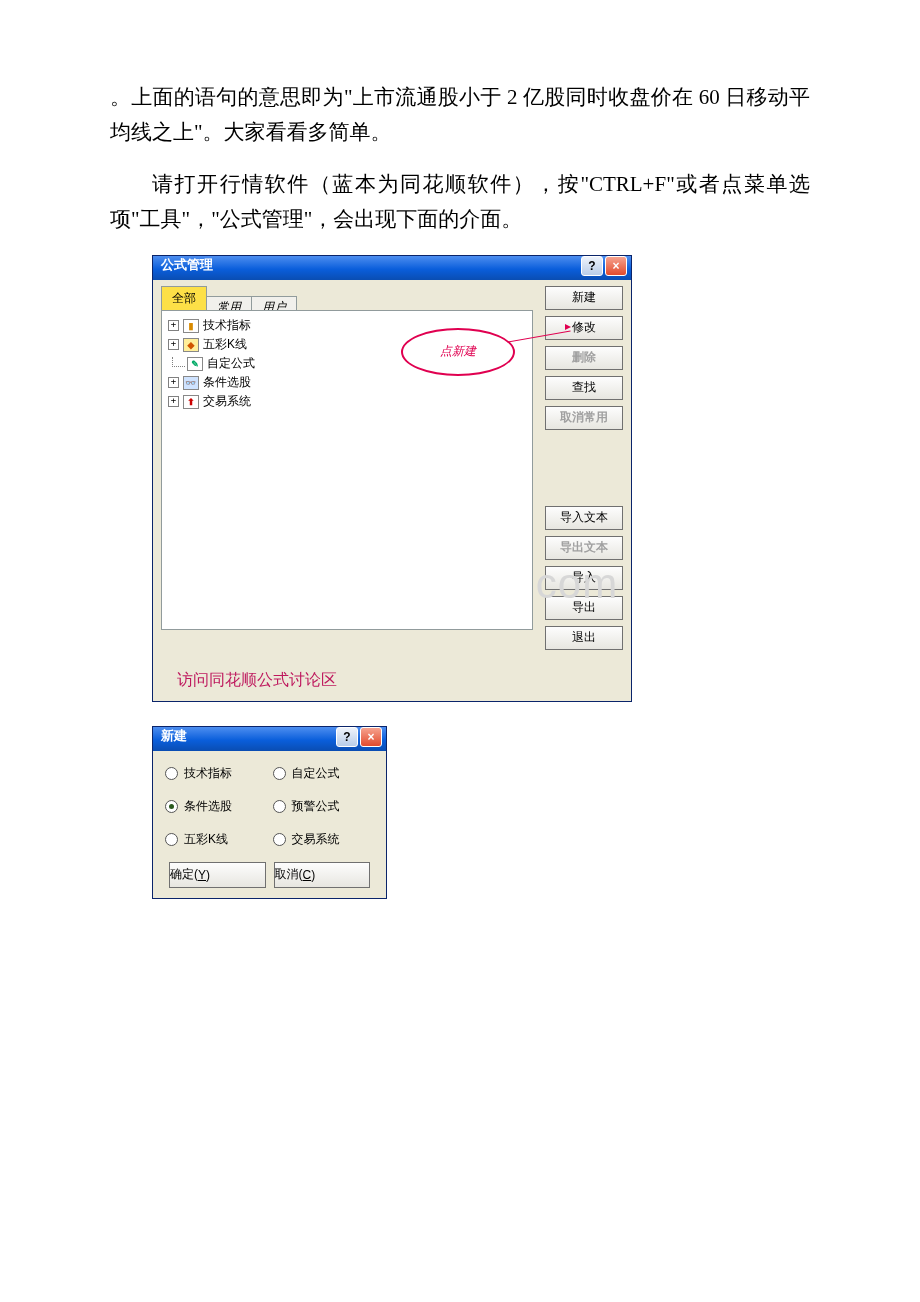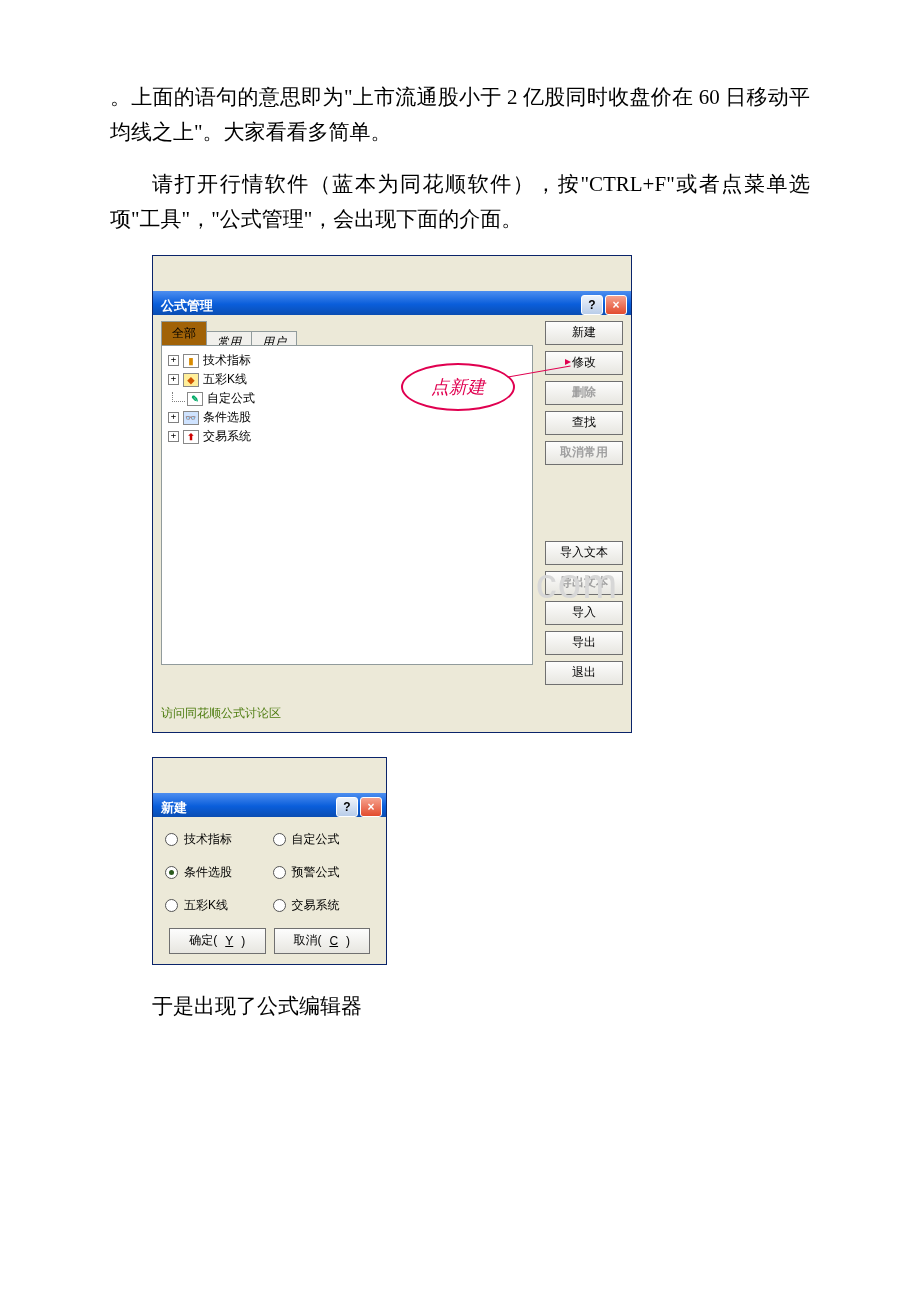--- a/index.html
+++ b/index.html
@@ -33,24 +33,23 @@
   }
   .dialog1 {
     width: 480px;
     margin-left: 42px;
     margin-bottom: 24px;
   }
   .titlebar {
     background: linear-gradient(180deg, #4d8ef0 0%, #0a5edb 55%, #0a4db2 100%);
     height: 24px;
     display: flex;
-    align-items: flex-end;
+    align-items: flex-start;
     padding: 0 4px 0 8px;
     color: #fff;
-    margin-top: 35px;
   }
   .titlebar .title-text {
     flex: 1;
     font-weight: bold;
     font-size: 13px;
   }
   .winbtn {
     width: 20px;
     height: 18px;
     margin-left: 2px;
@@ -82,21 +81,21 @@
   .tab {
     border: 1px solid #919b9c;
     border-bottom: none;
     background: #fcfcfe;
     padding: 3px 10px;
     font-size: 12px;
     margin-right: -1px;
     position: relative;
   }
   .tab.active {
-    background: #a16207;
+    background: #fde047;
     z-index: 2;
   }
   .tab.inactive {
     background: #f1f0ec;
     top: 10px;
     padding: 2px 10px;
     font-style: italic;
   }
   .tree-box {
     border: 1px solid #919b9c;
@@ -157,21 +156,21 @@
     border-radius: 50%;
     display: flex;
     align-items: center;
     justify-content: center;
     pointer-events: none;
     background: rgba(255,255,255,0.0);
   }
   .annot-text {
     color: #e00050;
     font-family: "KaiTi","楷体",serif;
-    font-size: 18px;
+    font-size: 12px;
     font-style: italic;
   }
   .annot-line {
     position: absolute;
     left: 346px;
     top: 26px;
     width: 64px;
     height: 0;
     border-top: 1px solid #e00050;
     transform: rotate(-10deg);
@@ -203,23 +202,23 @@
     margin-bottom: 6px;
     display: flex;
     align-items: center;
     justify-content: center;
     color: #000;
   }
   .xp-btn.disabled { color: #a0a0a0; font-weight: bold; }
   .btn-gap { height: 70px; }
 
   .footer-link {
-    padding: 6px 10px 10px 8px;
-    color: #4d7c0f;
-    font-size: 12px;
+    padding: 6px 10px 10px 24px;
+    color: #be185d;
+    font-size: 16px;
   }
 
   
   .dialog2 {
     width: 235px;
     margin-left: 42px;
     margin-bottom: 24px;
   }
   .d2-body {
     padding: 14px 12px 10px 12px;
@@ -257,23 +256,22 @@
     border-top: 0;
   }
   .d2-btn {
     flex: 1;
     height: 24px;
     border: 1px solid #707070;
     background: linear-gradient(#fdfdfd,#e7e6e0);
     font-size: 12px;
     display: flex;
     align-items: center;
-    justify-content: center;
+    justify-content: flex-start;
     margin: 0 4px;
-    gap: 8px;
   }
   .underline-letter { text-decoration: underline; }
 
   .watermark {
     position: absolute;
     left: 50%;
     transform: translateX(-50%);
     top: 560px;
     font-family: Arial, sans-serif;
     font-size: 42px;
@@ -405,15 +403,14 @@
         <div class="d2-btn">
           <span>取消(</span>
             <span class="underline-letter">C</span>
             <span>)</span>
         </div>
       </div>
     </div>
   </div>
 
 
-  <p class="para indent">于是出现了公式编辑器</p>
 
 </div>
 
 </body></html>

